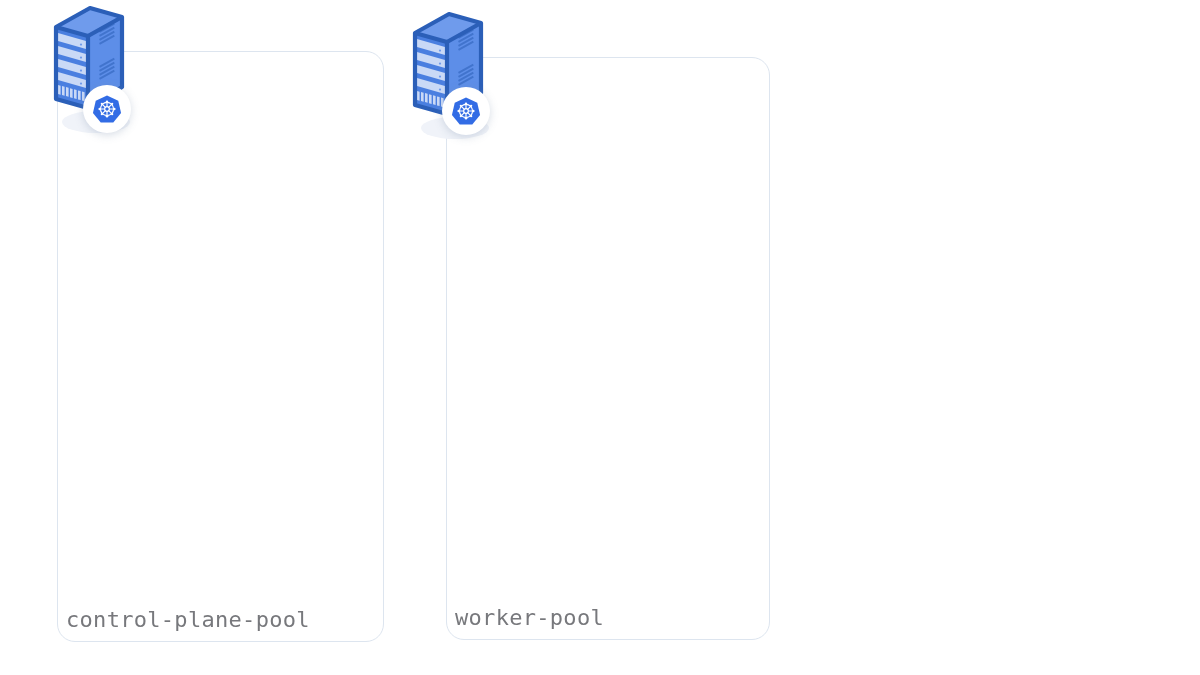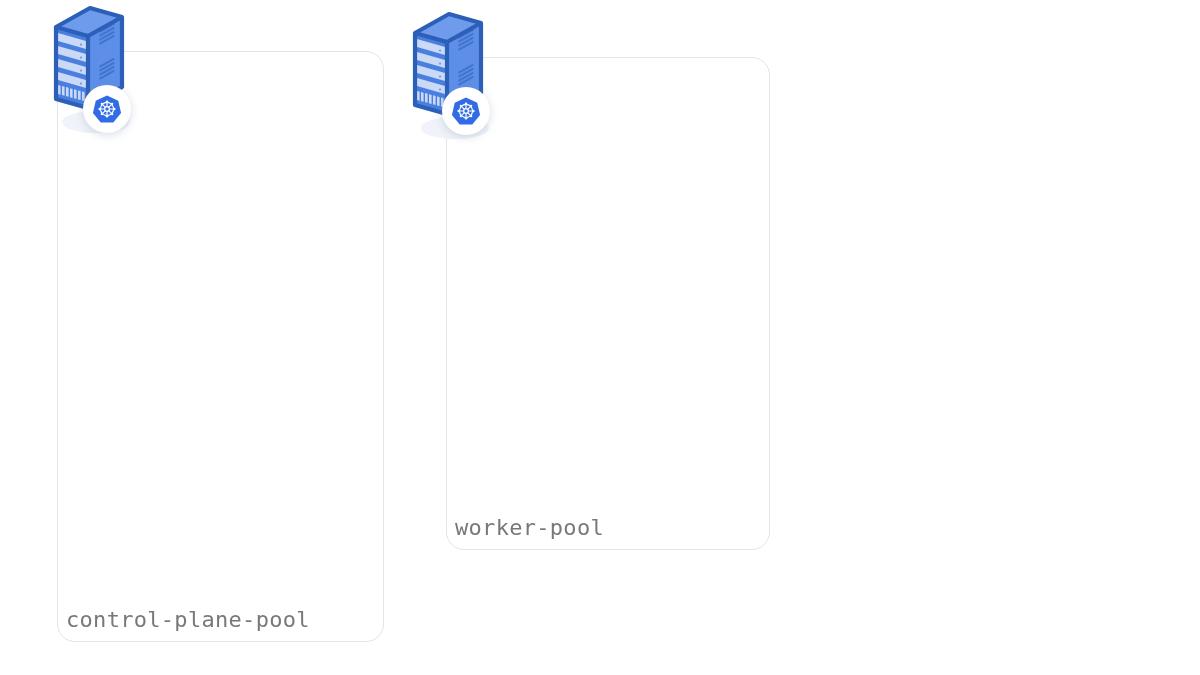--- a/index.html
+++ b/index.html
@@ -36,21 +36,21 @@
     left: 57px;
     top: 51px;
     width: 327px;
     height: 591px;
   }
 
   .pool-card.worker {
     left: 446px;
     top: 57px;
     width: 324px;
-    height: 493px;
+    height: 583px;
   }
 
   .pool-label {
     position: absolute;
     left: 0;
     bottom: 9px;
     padding-left: 8px;
     font-family: "DejaVu Sans Mono", "Liberation Mono", monospace;
     font-size: 22px;
     letter-spacing: 0.3px;

